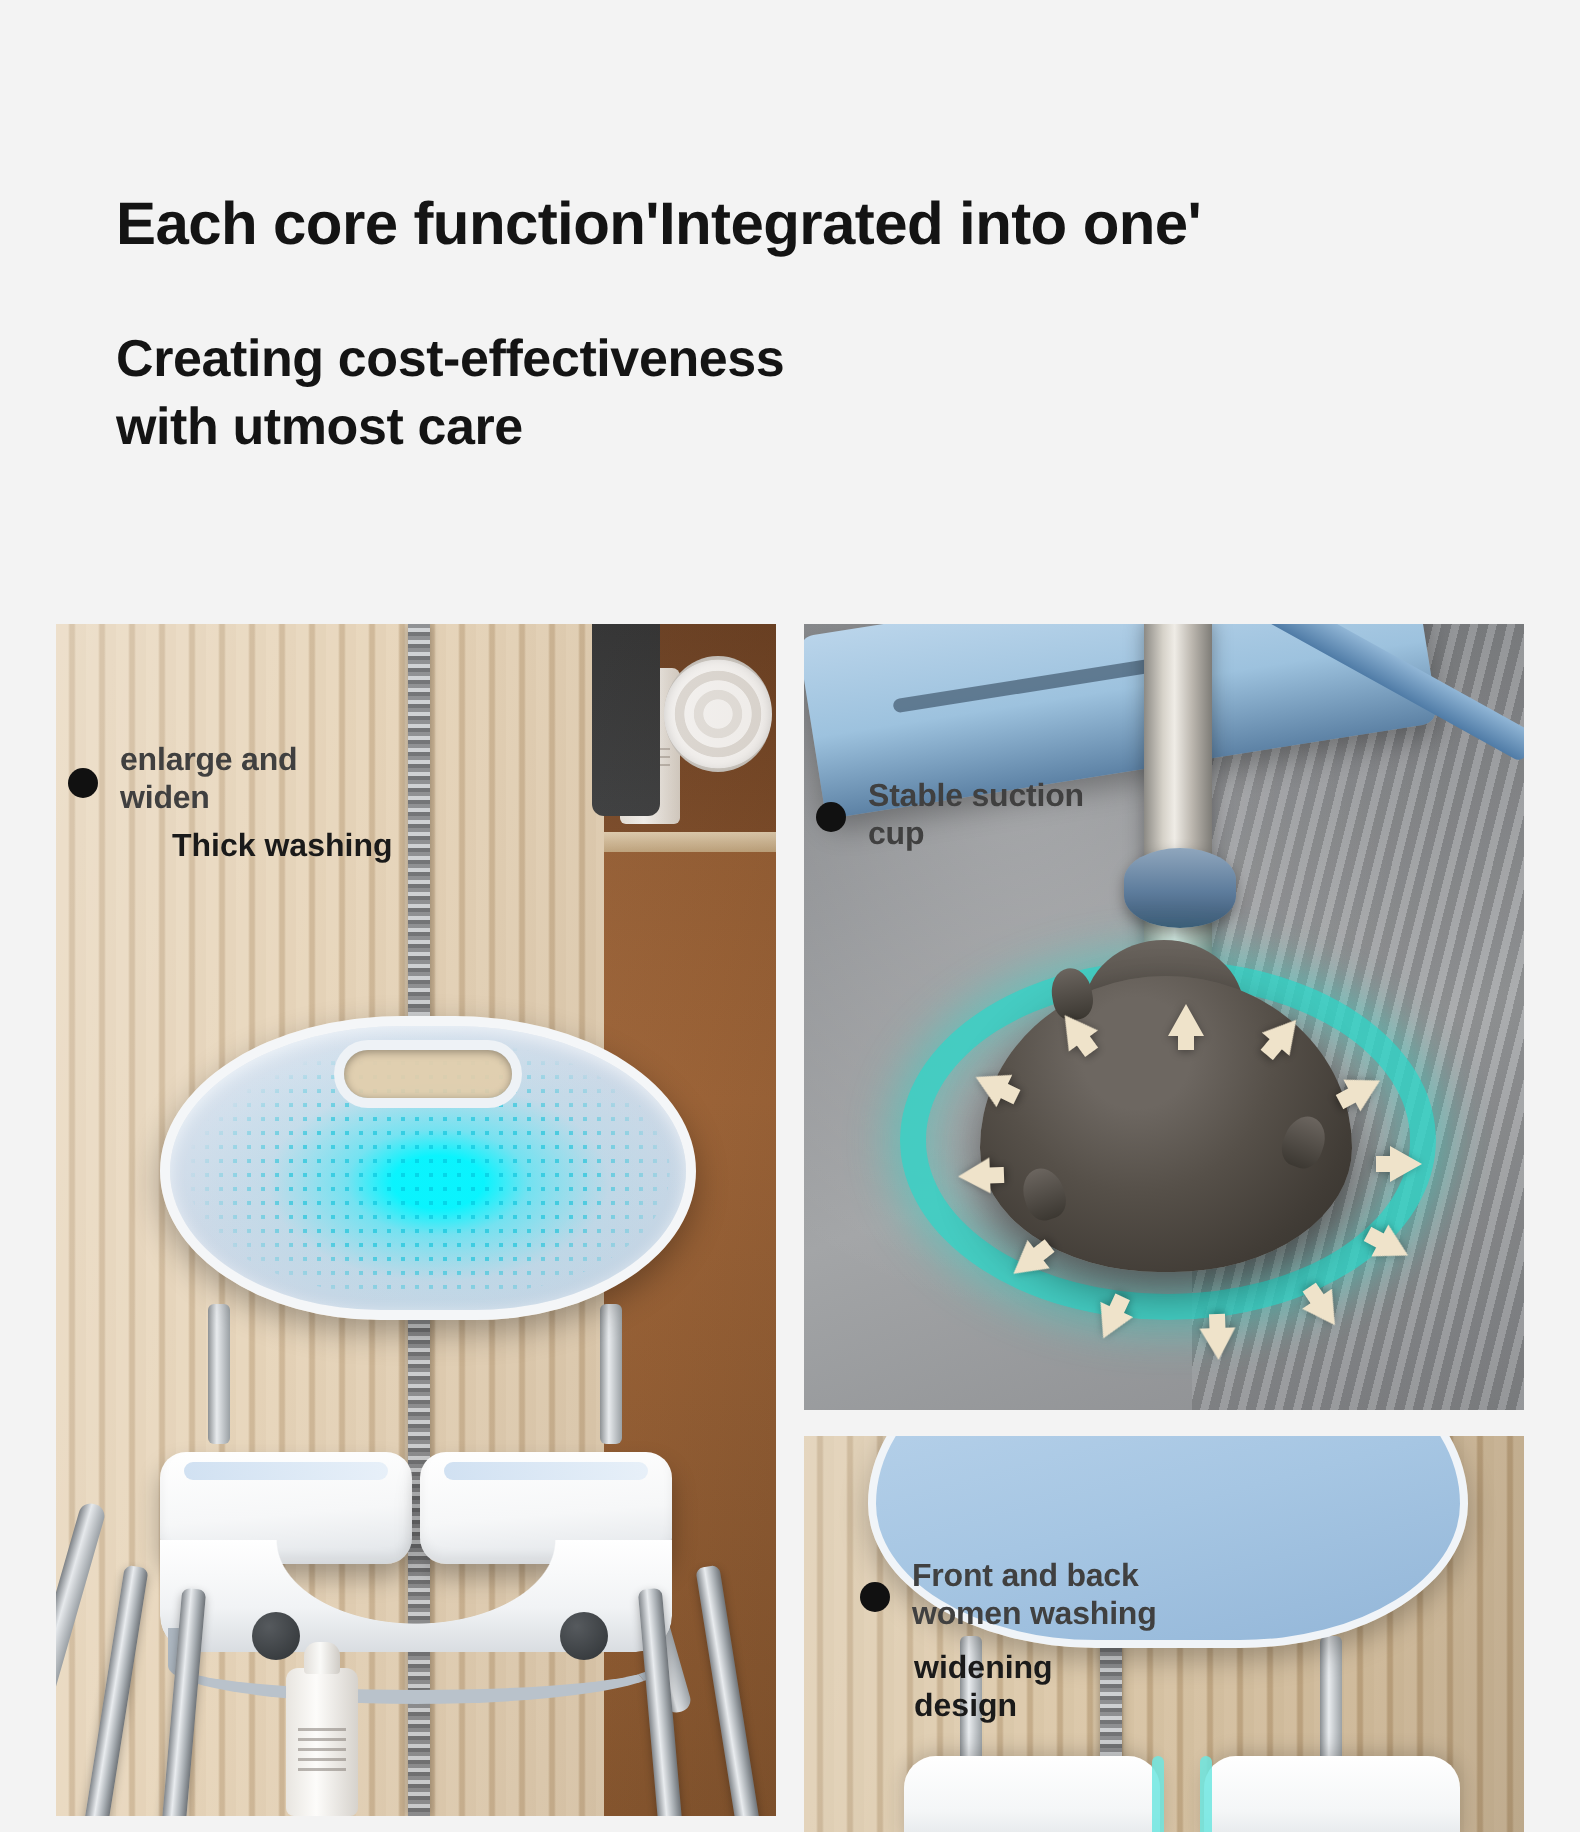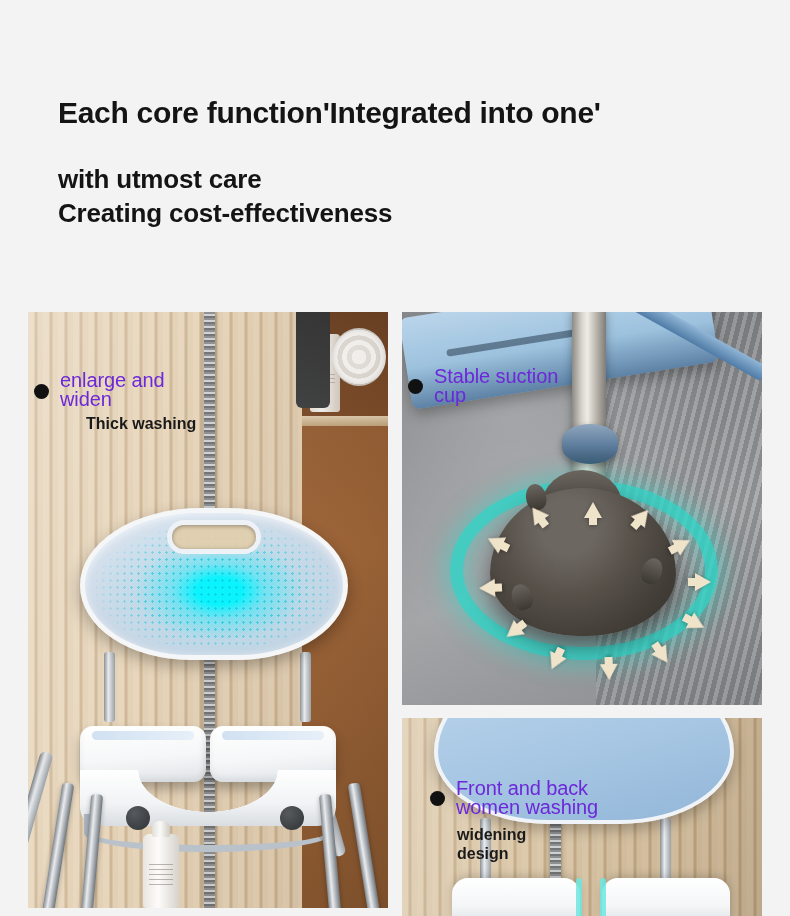--- a/index.html
+++ b/index.html
@@ -406,57 +406,57 @@
     gap: 11px;
     z-index: 40;
   }
   .bullet {
     width: 15px; height: 15px;
     border-radius: 50%;
     background: #111111;
     flex: 0 0 15px;
   }
   .callout-text {
-    color: #6d28d9;
-    font-size: 20px;
-    font-weight: 400;
+    color: #404040;
+    font-size: 16px;
+    font-weight: 700;
     line-height: 19px;
     letter-spacing: -0.1px;
     white-space: pre-line;
   }
   .callout-extra {
     position: absolute;
     color: #1a1a1a;
     font-size: 16px;
     font-weight: 600;
     line-height: 19px;
     white-space: pre-line;
     z-index: 40;
   }
 
   .co-left  { left: 34px; top: 373px; }
   .co-left .callout-text { margin-top: -2px; }
   .co-left-extra { left: 86px; top: 414px; }
 
-  .co-tr    { left: 408px; top: 367px; }
+  .co-tr    { left: 408px; top: 389px; }
   .co-tr-extra { left: 457px; top: 411px; }
 
   .co-br    { left: 430px; top: 779px; }
   .co-br-extra { left: 457px; top: 825px; }
 </style>
 </head>
 <body>
 
 <div class="page">
 
   <div class="headline-block">
     <div class="headline-main">Each core function'Integrated into one'</div>
     <div class="headline-sub">
+      <span>Creating cost-effectiveness</span>
       <span>with utmost care</span>
-      <span>Creating cost-effectiveness</span>
     </div>
   </div>
 
   <div class="panel panel-left">
     <div class="slats"></div>
     <div class="cabinet">
       <div class="cabinet-upper"></div>
       <div class="bottle-shelf"></div>
       <div class="towel"></div>
       <div class="cabinet-shelf"></div>

